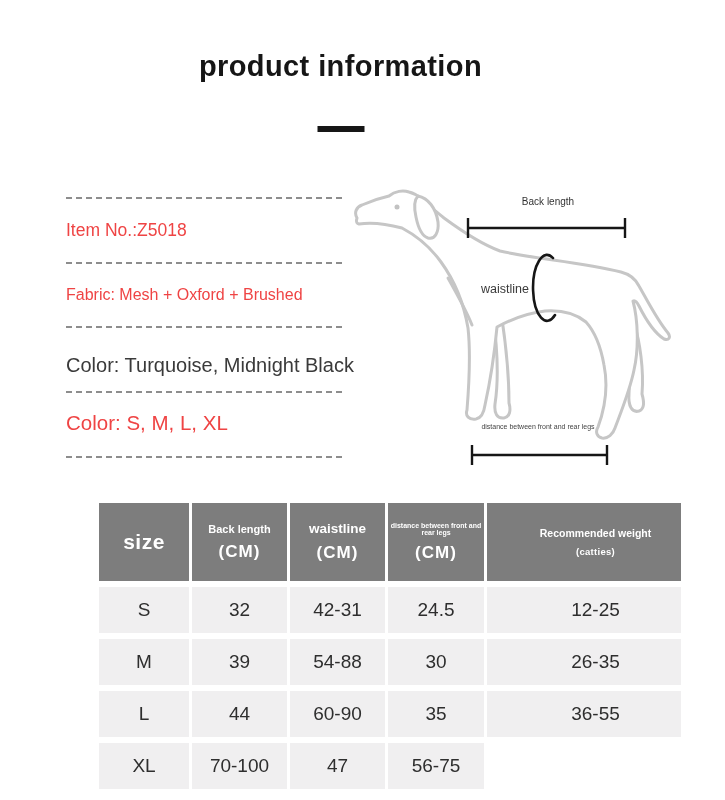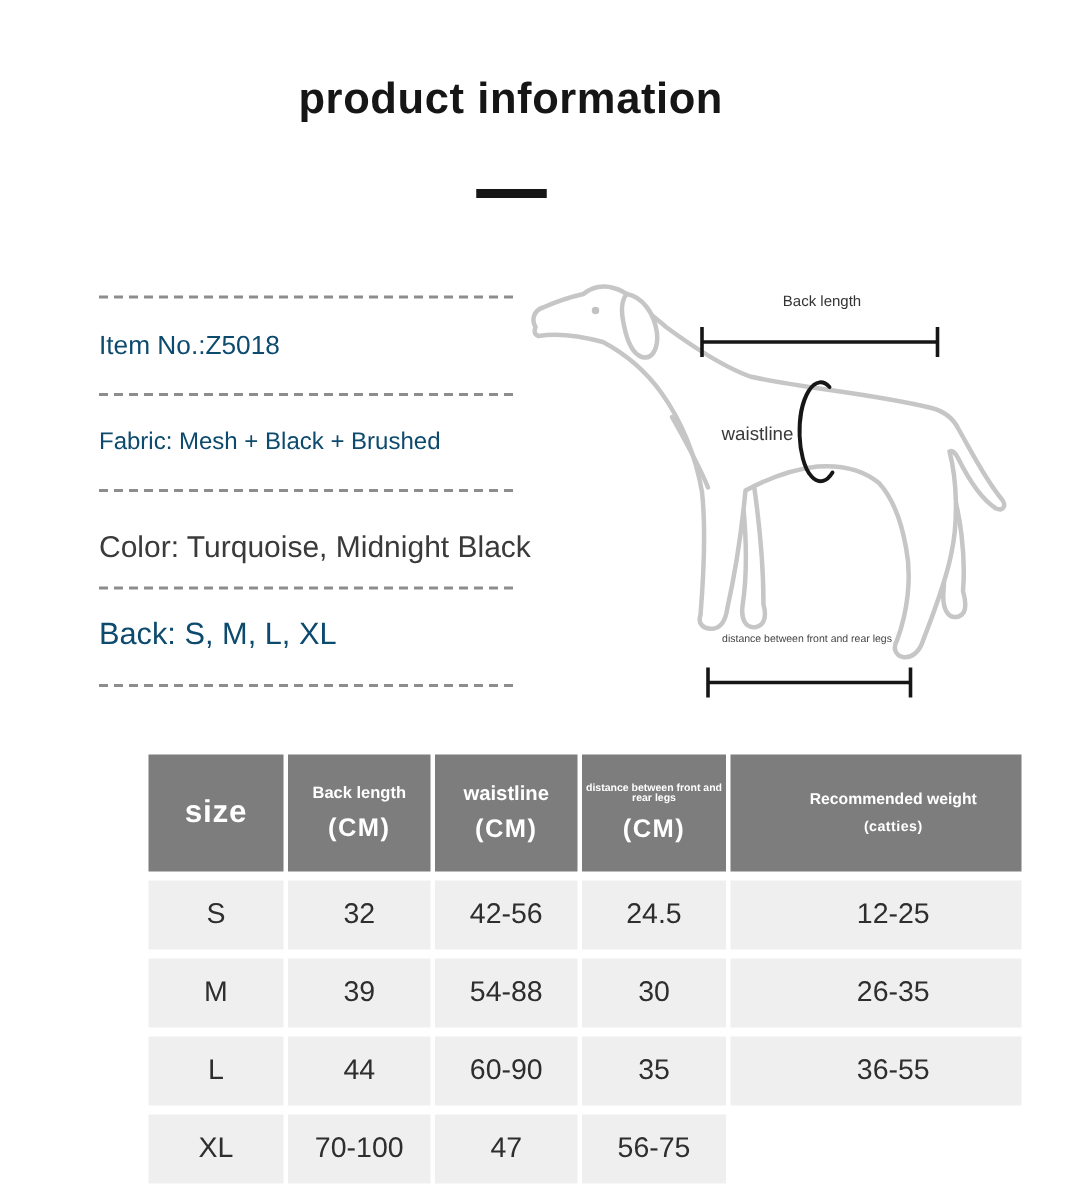--- a/index.html
+++ b/index.html
@@ -17,21 +17,21 @@
   .title-dash {
     position:absolute; top:126px; left:50%; transform:translateX(-50%);
     width:47px; height:6px; background:#161616;
   }
 
   
   .dash-line {
     position:absolute; left:66px; width:276px; height:2px;
     background:repeating-linear-gradient(to right, #8d8d8d 0 6px, transparent 6px 10px);
   }
-  .info-text { position:absolute; left:66px; color:#0c4a6e; white-space:nowrap; }
+  .info-text { position:absolute; left:66px; color:#ef4444; white-space:nowrap; }
   .info-item-no { top:220px; font-size:17.5px; }
   .info-fabric  { top:286px; font-size:16px; }
   .info-color   { top:354px; font-size:20px; color:#3a3a3a; }
   .info-size    { top:411px; font-size:20.5px; }
 
   
   .diagram { position:absolute; left:345px; top:180px; width:370px; height:310px; }
   .diagram svg { position:absolute; left:0; top:0; }
   .diag-label { position:absolute; color:#3a3a3a; white-space:nowrap; }
   .lbl-back  { top:16px;  left:203px; transform:translateX(-50%); font-size:10px; color:#333; }
@@ -65,25 +65,25 @@
 <body>
 
 <div class="page">
 
   <h1 class="title">product information</h1>
   <div class="title-dash"></div>
 
   <div class="dash-line" style="top:197px"></div>
   <div class="info-text info-item-no">Item No.:Z5018</div>
   <div class="dash-line" style="top:262px"></div>
-  <div class="info-text info-fabric">Fabric: Mesh + Black + Brushed</div>
+  <div class="info-text info-fabric">Fabric: Mesh + Oxford + Brushed</div>
   <div class="dash-line" style="top:326px"></div>
   <div class="info-text info-color">Color: Turquoise, Midnight Black</div>
   <div class="dash-line" style="top:391px"></div>
-  <div class="info-text info-size">Back: S, M, L, XL</div>
+  <div class="info-text info-size">Color: S, M, L, XL</div>
   <div class="dash-line" style="top:456px"></div>
 
   <div class="diagram">
     <svg width="370" height="310" viewBox="0 0 370 310">
       <g fill="#ffffff" stroke="#c6c6c6" stroke-width="3" stroke-linecap="round" stroke-linejoin="round">
 
         <path d="M 148,136 C 152,165 154,198 150,224 C 149,233 152,239 159,238 C 165,237 166,230 164,223 C 164,197 161,166 157,139 Z"></path>
 
         <path d="M 270,132 C 279,158 286,190 284,214 C 283,226 287,233 294,231 C 300,229 299,221 297,214 C 299,190 295,162 289,143 Z"></path>
 
@@ -162,21 +162,21 @@
       </div>
       <div class="h-cell c5">
         <span class="h-l1">Recommended weight</span>
         <span class="h-l2">(catties)</span>
       </div>
     </div>
     <div id="table-body">
   <div class="t-grid t-row">
     <div class="r-cell">S</div>
     <div class="r-cell">32</div>
-    <div class="r-cell">42-56</div>
+    <div class="r-cell">42-31</div>
     <div class="r-cell">24.5</div>
     <div class="r-cell">12-25</div>
   </div>
 
   <div class="t-grid t-row">
     <div class="r-cell">M</div>
     <div class="r-cell">39</div>
     <div class="r-cell">54-88</div>
     <div class="r-cell">30</div>
     <div class="r-cell">26-35</div>

